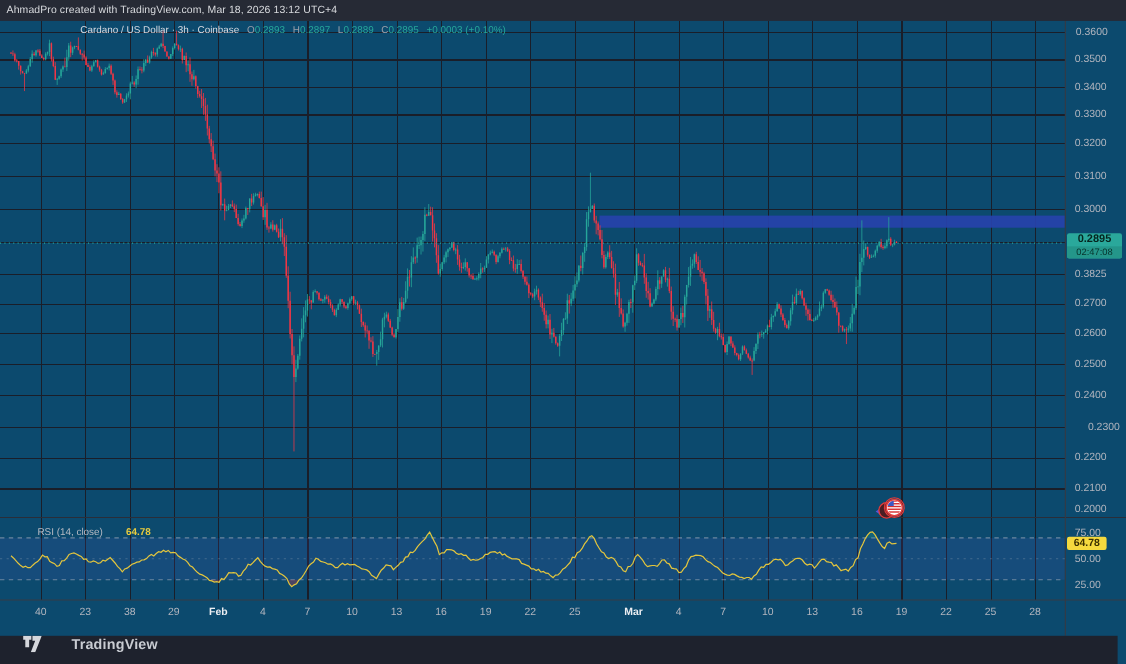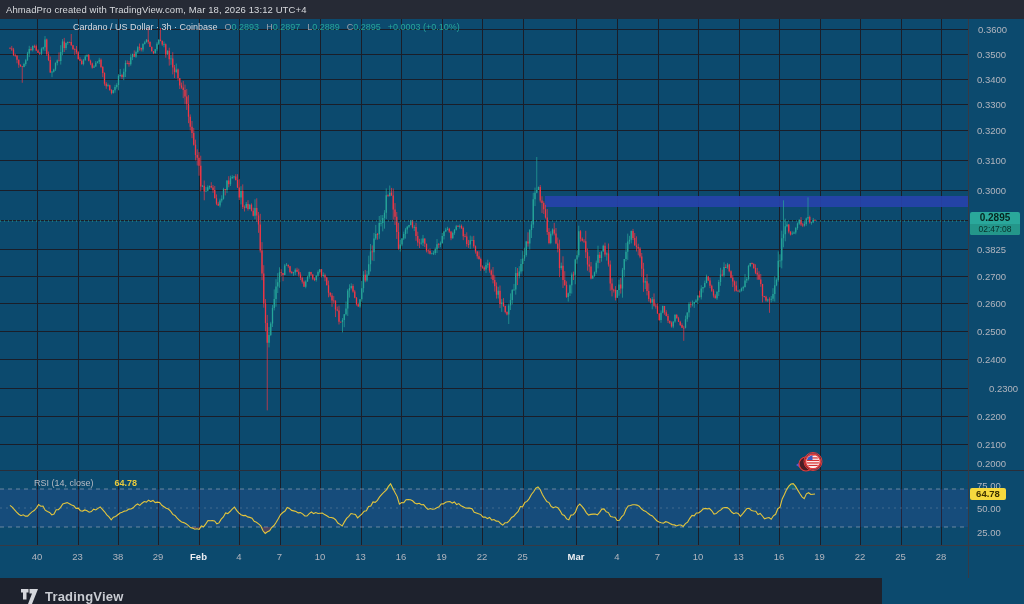--- a/index.html
+++ b/index.html
@@ -23,22 +23,22 @@
                z-index:4;text-align:center;background:#2aa89b;}
   .price-badge .p{font-size:10px;font-weight:700;color:#06251f;line-height:12px;}
   .price-badge .cd{font-size:8.5px;color:#073029;line-height:10px;background:#24968a;padding-bottom:1px;}
   .rsi-badge{position:absolute;left:970px;top:488px;width:36px;height:12px;background:#f5d93e;
              border-radius:2px;color:#3b3000;font-size:9.5px;font-weight:700;text-align:center;
              line-height:12px;z-index:4;}
   .rsi-legend{position:absolute;left:34px;top:477px;height:11px;display:flex;gap:21px;
               align-items:center;font-size:9px;z-index:4;white-space:nowrap;}
   .rsi-legend .lab{color:#b6bac3;}
   .rsi-legend .val{color:#e8cb3e;font-weight:700;}
-  .bottom-bar{position:absolute;left:0;top:578px;width:882px;height:26px;background:#1e222d;
-              display:flex;align-items:flex-end;z-index:5;}
+  .bottom-bar{position:absolute;left:0;top:578px;width:1016px;height:26px;background:#1e222d;
+              display:flex;align-items:flex-start;z-index:5;gap:20px;}
   .bottom-bar .brand{color:#c9ccd2;font-size:13px;font-weight:700;margin-left:7px;letter-spacing:.2px;}
   .bottom-bar svg{margin-left:21px;}
 </style>
 </head>
 <body>
 
 <div class="stage">
 
   <svg id="chart-svg" width="1024" height="604">
       <defs>

